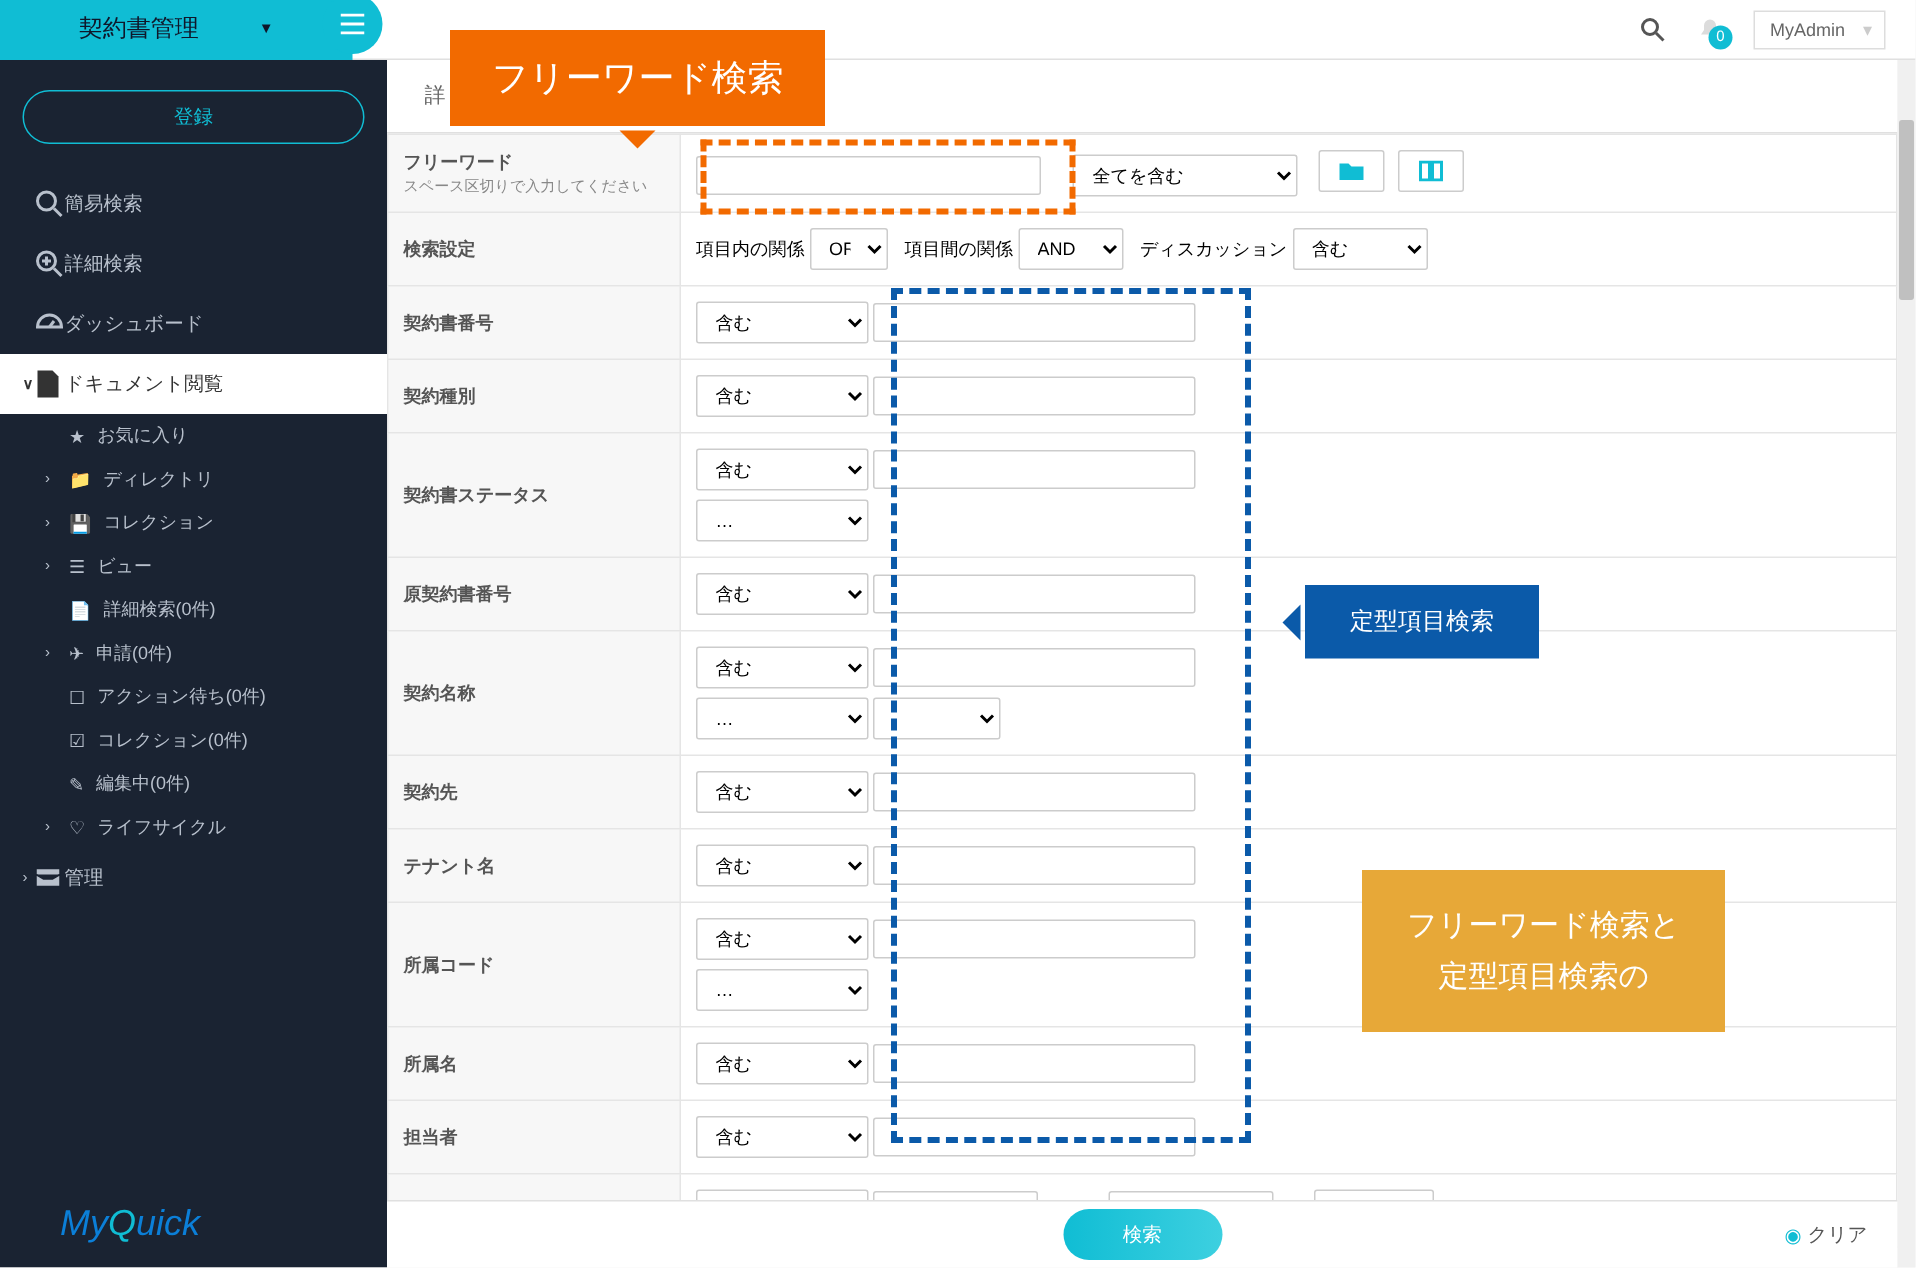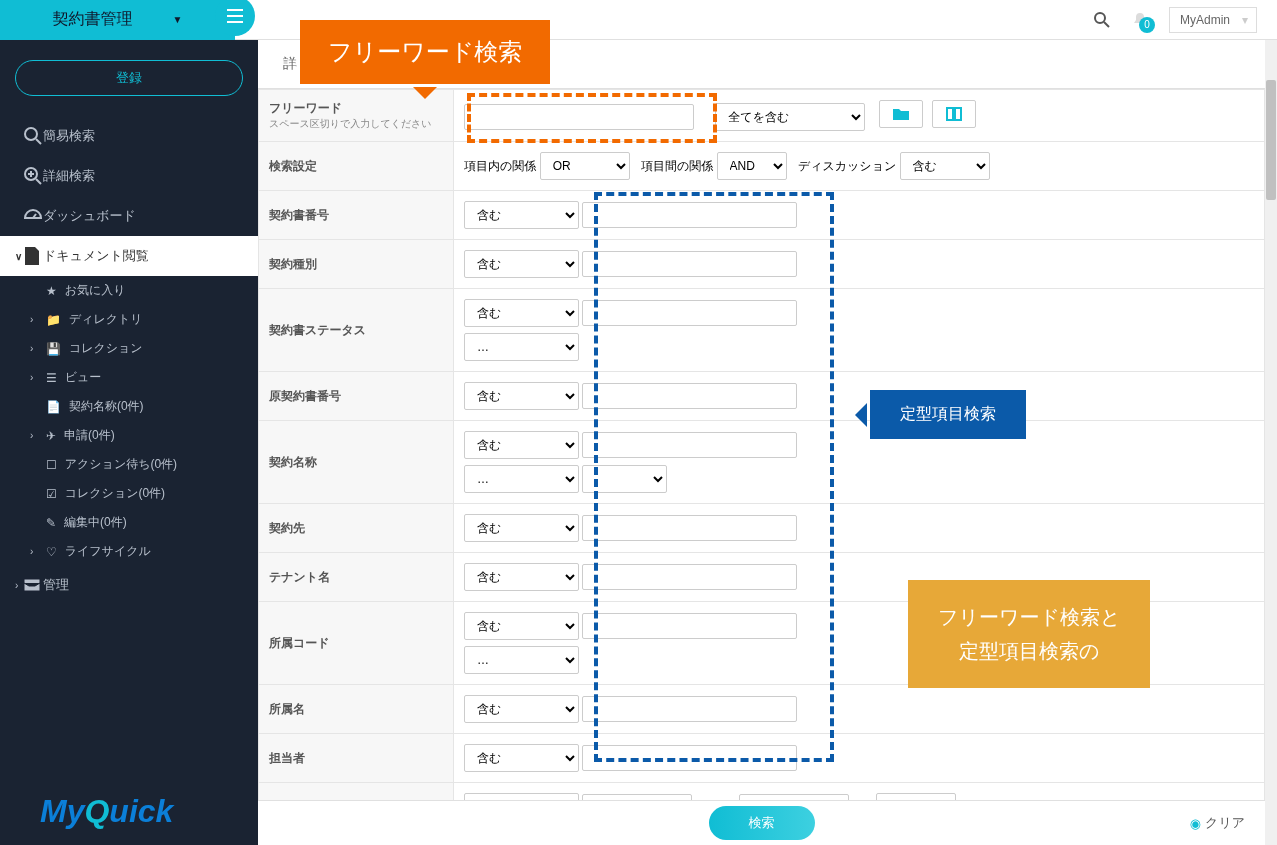--- a/index.html
+++ b/index.html
@@ -8,21 +8,21 @@
 .top-left{width:235px;height:48px;background:#10bdd4;display:flex;align-items:center;justify-content:center;color:#0f172a;position:relative}
 .hamburger{position:absolute;right:-20px;top:0;width:40px;height:40px;border-radius:50%;background:#10bdd4;display:flex;align-items:center;justify-content:center;color:#fff;z-index:10}
 .top-right{margin-left:auto;display:flex;align-items:center;gap:20px;padding-right:20px}
 .sidebar{position:absolute;top:40px;left:0;width:258px;bottom:0;background:#1a2332;color:#b8c0cc;overflow-y:auto}
 .register-btn{margin:20px 15px;border:1px solid #10bdd4;color:#10bdd4;border-radius:20px;text-align:center;padding:8px;cursor:pointer;font-size:13px}
 .nav-item{display:flex;align-items:center;padding:10px 15px;font-size:13px;cursor:pointer;gap:0}
 .nav-item.active{background:#fff;color:#333}
 .nav-sub{display:flex;align-items:center;padding:6px 15px 6px 30px;font-size:12px;cursor:pointer;gap:8px;color:#b8c0cc}
 .nav-sub .chev{width:8px;font-size:10px}
 .nav-icon{width:20px;text-align:center}
-.logo{position:absolute;bottom:15px;left:40px;font-size:32px;font-weight:bold;font-style:italic;color:#0b7fd8}
+.logo{position:absolute;bottom:15px;left:40px;font-size:24px;font-weight:normal;font-style:italic;color:#0b7fd8}
 .logo span{color:#10bdd4}
 .main{position:absolute;top:40px;left:258px;right:12px;bottom:0;background:#fff;overflow-y:auto}
 .detail-header{padding:15px 25px;font-size:14px;color:#666;border-bottom:1px solid #e0e0e0}
 .search-table{width:100%;border-collapse:collapse}
 .search-table td{border:1px solid #e5e5e5;padding:10px;font-size:12px;vertical-align:middle}
 .search-table td.label{background:#f7f7f7;width:195px;font-weight:bold;color:#555}
 .sel{border:1px solid #ccc;padding:5px 8px;font-size:12px;border-radius:2px;background:#fff}
 .inp{border:1px solid #ccc;padding:5px 8px;font-size:12px;border-radius:2px;width:215px}
 .sel-narrow{width:115px}
 .freeword-highlight{position:absolute;border:4px dashed #f26a00;pointer-events:none}
@@ -140,21 +140,21 @@
         <span>コレクション</span>
       </div>
       <div class="nav-sub">
         <span class="chev">›</span>
         <span>☰</span>
         <span>ビュー</span>
       </div>
       <div class="nav-sub">
         <span class="chev"></span>
         <span>📄</span>
-        <span>契約名称(0件)</span>
+        <span>詳細検索(0件)</span>
       </div>
       <div class="nav-sub">
         <span class="chev">›</span>
         <span>✈</span>
         <span>申請(0件)</span>
       </div>
       <div class="nav-sub">
         <span class="chev"></span>
         <span>☐</span>
         <span>アクション待ち(0件)</span>
@@ -210,21 +210,21 @@
           <svg width="18" height="14" viewBox="0 0 18 14">
                 <path d="M2 1h6v12H2zM10 1h6v12h-6z" fill="none" stroke="#10bdd4" stroke-width="2"></path>
               </svg>
         </button>
       </td>
     </tr>
     <tr>
       <td class="label">検索設定</td>
       <td>
         <span>項目内の関係</span>
-        <select class="sel" style="width:90px"><option>OR</option></select>
+        <select class="sel" style="width:52px"><option>OR</option></select>
         <span style="margin-left:8px">項目間の関係</span>
         <select class="sel" style="width:70px"><option>AND</option></select>
         <span style="margin-left:8px">ディスカッション</span>
         <select class="sel" style="width:90px"><option>含む</option></select>
       </td>
     </tr>
     </tbody>
       <tbody id="form-rows">
         <tr>
           <td class="label">契約書番号</td>

